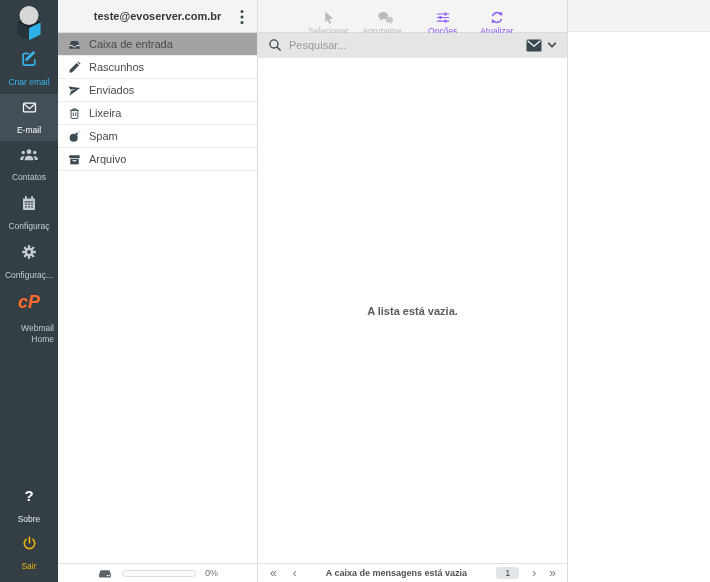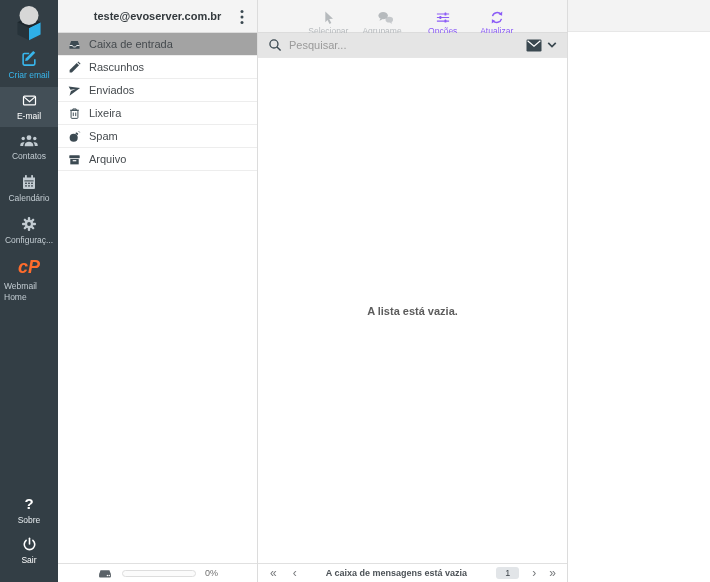--- a/index.html
+++ b/index.html
@@ -5,27 +5,27 @@
   * { margin:0; padding:0; box-sizing:border-box; }
   html,body { width:710px; height:582px; overflow:hidden; background:#fff;
     font-family:"Liberation Sans","DejaVu Sans",sans-serif; }
   .app { display:flex; width:710px; height:582px; }
 
   
   .rail { width:58px; background:#333e45; color:#c3ccd2; display:flex; flex-direction:column;
     align-items:center; flex-shrink:0; }
   .rail-item { width:58px; display:flex; flex-direction:column; align-items:center;
     justify-content:center; cursor:pointer; padding:6px 2px; }
-  .rail-item .lbl { font-size:8.5px; margin-top:3px; text-align:left; line-height:1.25; }
+  .rail-item .lbl { font-size:8.5px; margin-top:10px; text-align:right; line-height:1.25; }
   .rail-logo { padding:4px 0 2px; cursor:default; }
   .rail-compose { color:#38b6ec; }
   .rail-selected { background:#434f57; color:#ffffff; }
   .rail-spacer { flex:1; }
   .rail-about { color:#e8edf0; }
-  .rail-logout { color:#ffffff; padding-bottom:16px; }
+  .rail-logout { color:#eab308; padding-bottom:10px; }
   .cp-logo { color:#ff6c2c; font-weight:bold; font-style:italic; font-size:18px; }
   .q-glyph { font-weight:bold; font-size:15px; color:#fff; }
 
   
   .folders-col { width:200px; border-right:1px solid #dcdcdc; display:flex; flex-direction:column;
     flex-shrink:0; background:#fff; }
   .folders-header { height:33px; background:#f4f4f4; border-bottom:1px solid #dcdcdc;
     display:flex; align-items:center; justify-content:center; position:relative; flex-shrink:0; }
   .account { font-size:11px; font-weight:bold; color:#33393d; }
   .kebab-btn { position:absolute; right:6px; top:0; height:33px; width:18px; display:flex;
@@ -141,21 +141,21 @@
           <g fill="#333e45">
             <rect x="4.2" y="8.6" width="1.6" height="1.4"></rect>
               <rect x="7.2" y="8.6" width="1.6" height="1.4"></rect>
               <rect x="10.2" y="8.6" width="1.6" height="1.4"></rect>
             <rect x="4.2" y="11.2" width="1.6" height="1.4"></rect>
               <rect x="7.2" y="11.2" width="1.6" height="1.4"></rect>
               <rect x="10.2" y="11.2" width="1.6" height="1.4"></rect>
           </g>
         </svg>
       </span>
-      <span class="lbl">Calendário</span>
+      <span class="lbl">Configuraç</span>
     </div>
 
     <div class="rail-item">
       <span>
         <svg width="16" height="16" viewBox="0 0 16 16" fill="currentColor">
           <g>
             <rect x="6.8" y="1" width="2.4" height="14" rx="1"></rect>
             <rect x="1" y="6.8" width="14" height="2.4" rx="1"></rect>
             <rect x="6.8" y="1" width="2.4" height="14" rx="1" transform="rotate(45 8 8)"></rect>
             <rect x="6.8" y="1" width="2.4" height="14" rx="1" transform="rotate(-45 8 8)"></rect>

